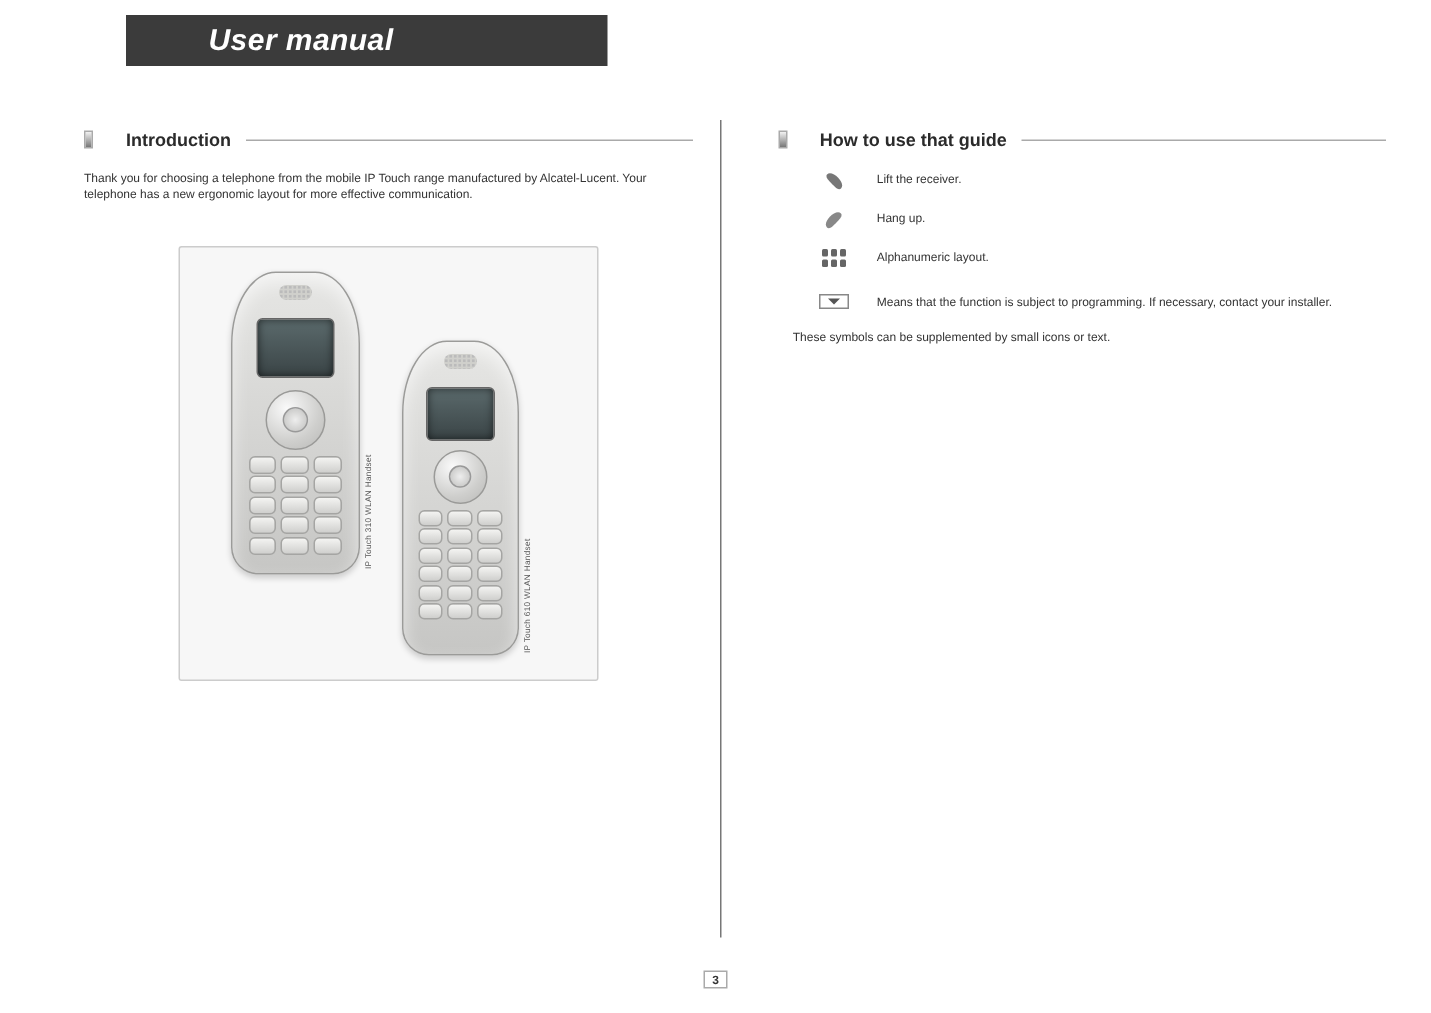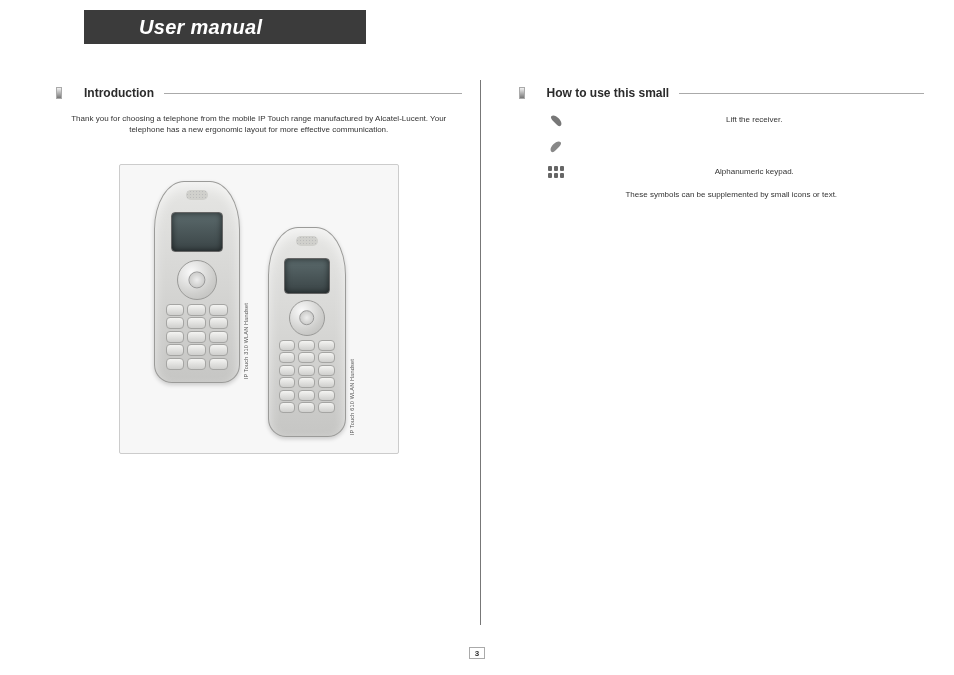--- a/index.html
+++ b/index.html
@@ -14,21 +14,21 @@
   .page {
     width: 954px;
     height: 675px;
     position: relative;
     padding: 0 0 10px 0;
   }
   .title-banner {
     position: absolute;
     left: 84px;
     top: 10px;
-    width: 282px;
+    width: 321px;
     height: 34px;
     background: #3b3b3b;
     color: #fff;
     font-style: italic;
     font-weight: 700;
     font-size: 20px;
     line-height: 34px;
     padding-left: 55px;
     letter-spacing: 0.3px;
   }
@@ -36,21 +36,20 @@
     position: absolute;
     left: 56px;
     right: 30px;
     top: 80px;
     bottom: 30px;
     display: flex;
   }
   .col {
     flex: 1 1 0;
     min-width: 0;
-    text-align: center;
   }
   .col-left { padding-right: 14px; }
   .col-right { padding-left: 34px; }
   .vline {
     width: 0;
     border-left: 1px solid #777;
     margin: 0 4px;
     height: 545px;
   }
   .section-head {
@@ -177,21 +176,21 @@
   }
   .how-row .text-cell {
     flex: 1;
     line-height: 1.35;
     padding-top: 1px;
     margin-left: 12px;
   }
   .supplement {
     font-size: 8px;
     color: #333;
-    margin-left: 20px;
+    margin-left: 10px;
     margin-top: 4px;
   }
   .pagenum {
     position: absolute;
     left: 50%;
     transform: translateX(-50%);
     bottom: 16px;
     font-size: 8px;
     font-weight: 700;
     border: 1px solid #aaa;
@@ -270,55 +269,65 @@
         <div class="phone-label label-a">IP Touch 310 WLAN Handset</div>
         <div class="phone-label label-b">IP Touch 610 WLAN Handset</div>
       </div>
     </div>
 
     <div class="vline"></div>
 
     <div class="col col-right">
       <div class="section-head">
         <span class="marker"></span>
-        <span class="label">How to use this small</span>
+        <span class="label">How to use that guide</span>
         <span class="rule"></span>
       </div>
 
       <div class="how-row">
         <div class="icon-cell">
           <svg width="14" height="14" viewBox="0 0 24 24">
             <path d="M4 4 C10 -2 26 14 20 20 C18 22 15 20 13 18 C11 16 9 14 7 12 C5 10 2 6 4 4 Z" fill="#777"></path>
           </svg>
         </div>
         <div class="text-cell">Lift the receiver.</div>
       </div>
 
       <div class="how-row">
         <div class="icon-cell">
           <svg width="14" height="14" viewBox="0 0 24 24">
             <path d="M20 4 C14 -2 -2 14 4 20 C6 22 9 20 11 18 C13 16 15 14 17 12 C19 10 22 6 20 4 Z" fill="#888"></path>
           </svg>
         </div>
+        <div class="text-cell">Hang up.</div>
       </div>
 
       <div class="how-row">
         <div class="icon-cell">
           <svg width="16" height="12" viewBox="0 0 16 12">
             <rect x="0" y="0" width="4" height="5" rx="1" fill="#666"></rect>
             <rect x="6" y="0" width="4" height="5" rx="1" fill="#666"></rect>
             <rect x="12" y="0" width="4" height="5" rx="1" fill="#666"></rect>
             <rect x="0" y="7" width="4" height="5" rx="1" fill="#666"></rect>
             <rect x="6" y="7" width="4" height="5" rx="1" fill="#666"></rect>
             <rect x="12" y="7" width="4" height="5" rx="1" fill="#666"></rect>
           </svg>
         </div>
-        <div class="text-cell">Alphanumeric keypad.</div>
-      </div>
-
-
+        <div class="text-cell">Alphanumeric layout.</div>
+      </div>
+
+
+      <div class="how-row" style="margin-top:18px">
+        <div class="icon-cell">
+          <svg width="20" height="10" viewBox="0 0 20 10">
+            <rect x="0.5" y="0.5" width="19" height="9" fill="#fff" stroke="#888"></rect>
+            <polygon points="10,7 6,3 14,3" fill="#555"></polygon>
+          </svg>
+        </div>
+        <div class="text-cell">Means that the function is subject to programming. If necessary, contact your installer.</div>
+      </div>
 
       <p class="supplement">These symbols can be supplemented by small icons or text.</p>
     </div>
   </div>
 
   <div class="pagenum">3</div>
 </div>
 
 </body></html>

